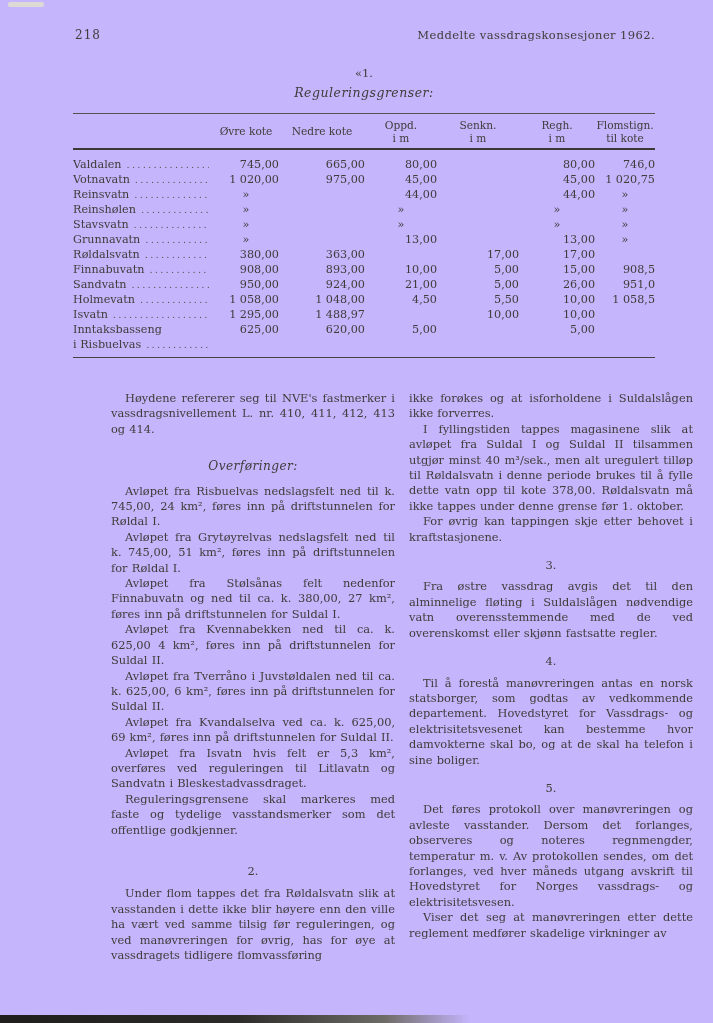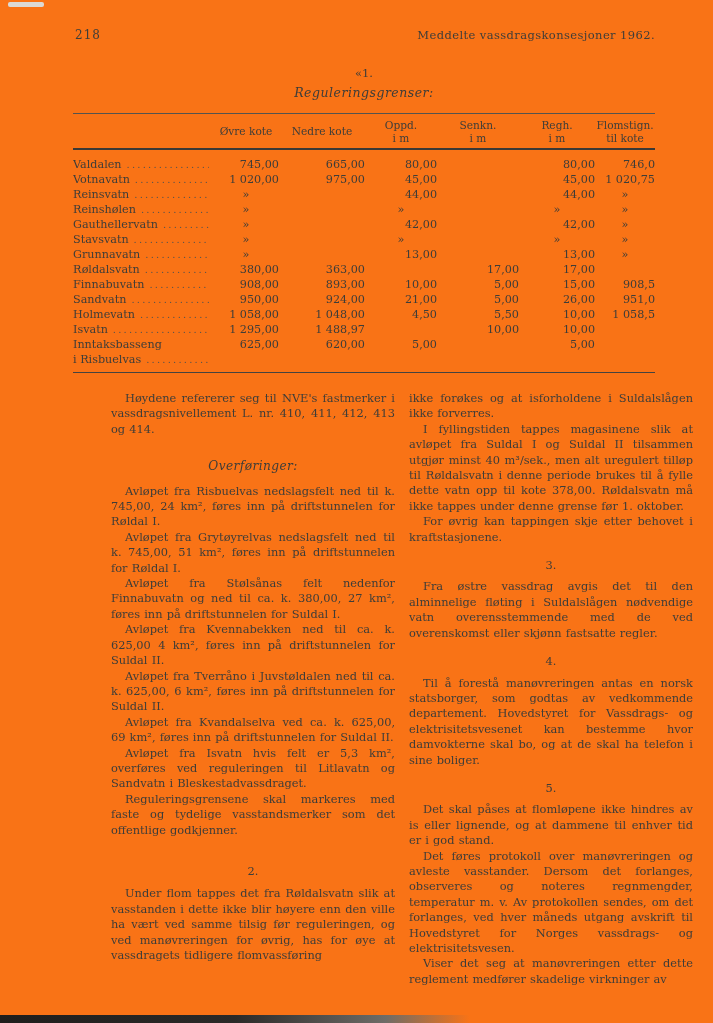--- a/index.html
+++ b/index.html
@@ -1,18 +1,18 @@
 <!DOCTYPE html>
 <html lang="no"><head>
 <meta charset="utf-8">
 <style>
   html,body { margin:0; padding:0; background:#e9e7e3; }
   .page {
     position:relative; width:713px; height:1023px;
-    background:#f97316;
+    background:#c4b5fd;
     font-family:"DejaVu Serif", serif;
     color:#3e3d39;
     overflow:hidden;
   }
   .scan-smudge-top {
     position:absolute; top:2px; left:8px; width:36px; height:5px;
     background:#dcdad5; border-radius:2px;
   }
   .scan-band-bottom {
     position:absolute; bottom:0; left:0; width:470px; height:8px;
@@ -179,34 +179,20 @@
             <span class="nameline">
               <span class="nm">Reinshølen</span>
               <span class="dots"></span>
             </span>
           </td>
         <td class="dit">»</td>
         <td class="num"></td>
         <td class="dit">»</td>
         <td class="num"></td>
         <td class="dit">»</td>
-        <td class="dit">»</td>
-      </tr>
-      <tr>
-        <td class="namecell">
-            <span class="nameline">
-              <span class="nm">Gauthellervatn</span>
-              <span class="dots"></span>
-            </span>
-          </td>
-        <td class="dit">»</td>
-        <td class="num"></td>
-        <td class="num">42,00</td>
-        <td class="num"></td>
-        <td class="num">42,00</td>
         <td class="dit">»</td>
       </tr>
       <tr>
         <td class="namecell">
             <span class="nameline">
               <span class="nm">Stavsvatn</span>
               <span class="dots"></span>
             </span>
           </td>
         <td class="dit">»</td>
@@ -335,20 +321,19 @@
     </div>
     <div class="col">
       <p>ikke forøkes og at isforholdene i Suldalslågen ikke forverres.</p>
       <p class="indent">I fyllingstiden tappes magasinene slik at avløpet fra Suldal I og Suldal II tilsammen utgjør minst 40 m³/sek., men alt uregulert tilløp til Røldalsvatn i denne periode brukes til å fylle dette vatn opp til kote 378,00. Røldalsvatn må ikke tappes under denne grense før 1. oktober.</p>
       <p class="indent">For øvrig kan tappingen skje etter behovet i kraftstasjonene.</p>
       <div class="seclabel tight">3.</div>
       <p class="indent">Fra østre vassdrag avgis det til den alminnelige fløting i Suldalslågen nødvendige vatn overensstemmende med de ved overenskomst eller skjønn fastsatte regler.</p>
       <div class="seclabel tight">4.</div>
       <p class="indent">Til å forestå manøvreringen antas en norsk statsborger, som godtas av vedkommende departement. Hovedstyret for Vassdrags- og elektrisitetsvesenet kan bestemme hvor damvokterne skal bo, og at de skal ha telefon i sine boliger.</p>
       <div class="seclabel tight">5.</div>
-      <p class="indent">Det skal påses at flomløpene ikke hindres av is eller lignende, og at dammene til enhver tid er i god stand.</p>
       <p class="indent">Det føres protokoll over manøvreringen og avleste vasstander. Dersom det forlanges, observeres og noteres regnmengder, temperatur m. v. Av protokollen sendes, om det forlanges, ved hver måneds utgang avskrift til Hovedstyret for Norges vassdrags- og elektrisitetsvesen.</p>
       <p class="indent">Viser det seg at manøvreringen etter dette reglement medfører skadelige virkninger av</p>
     </div>
   </div>
 
   <div class="scan-band-bottom"></div>
 </div>
 
 </body></html>

